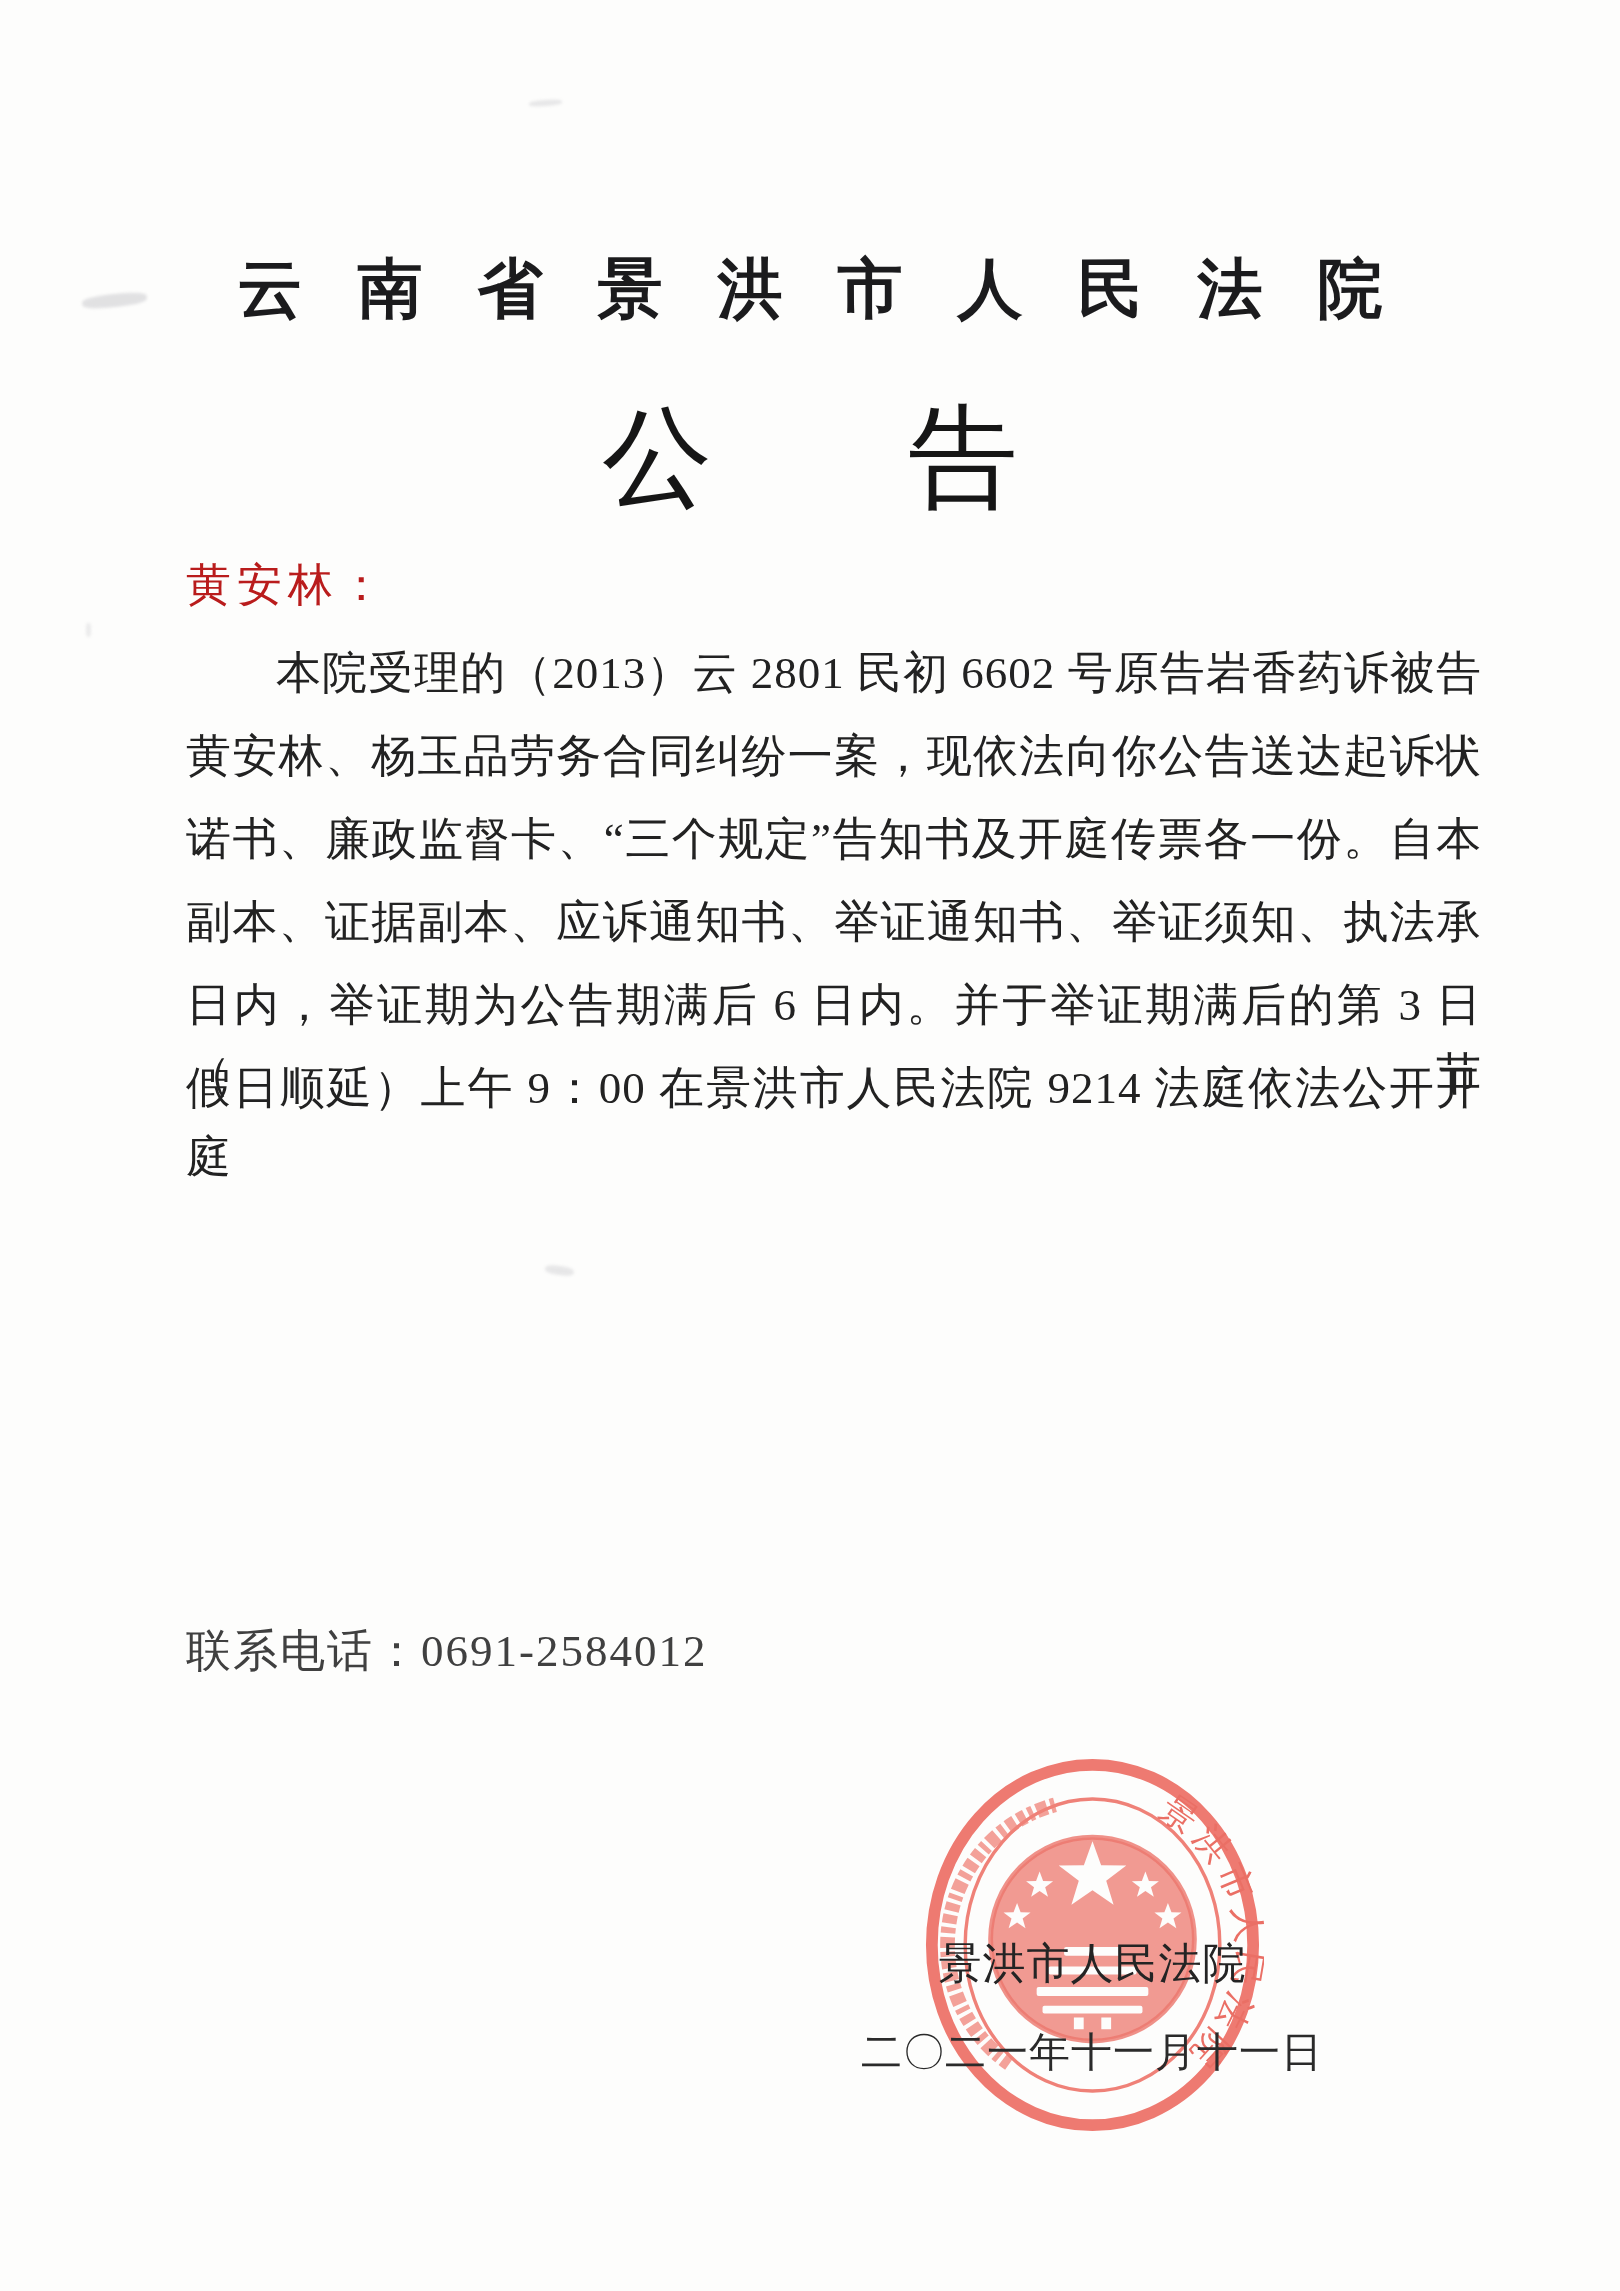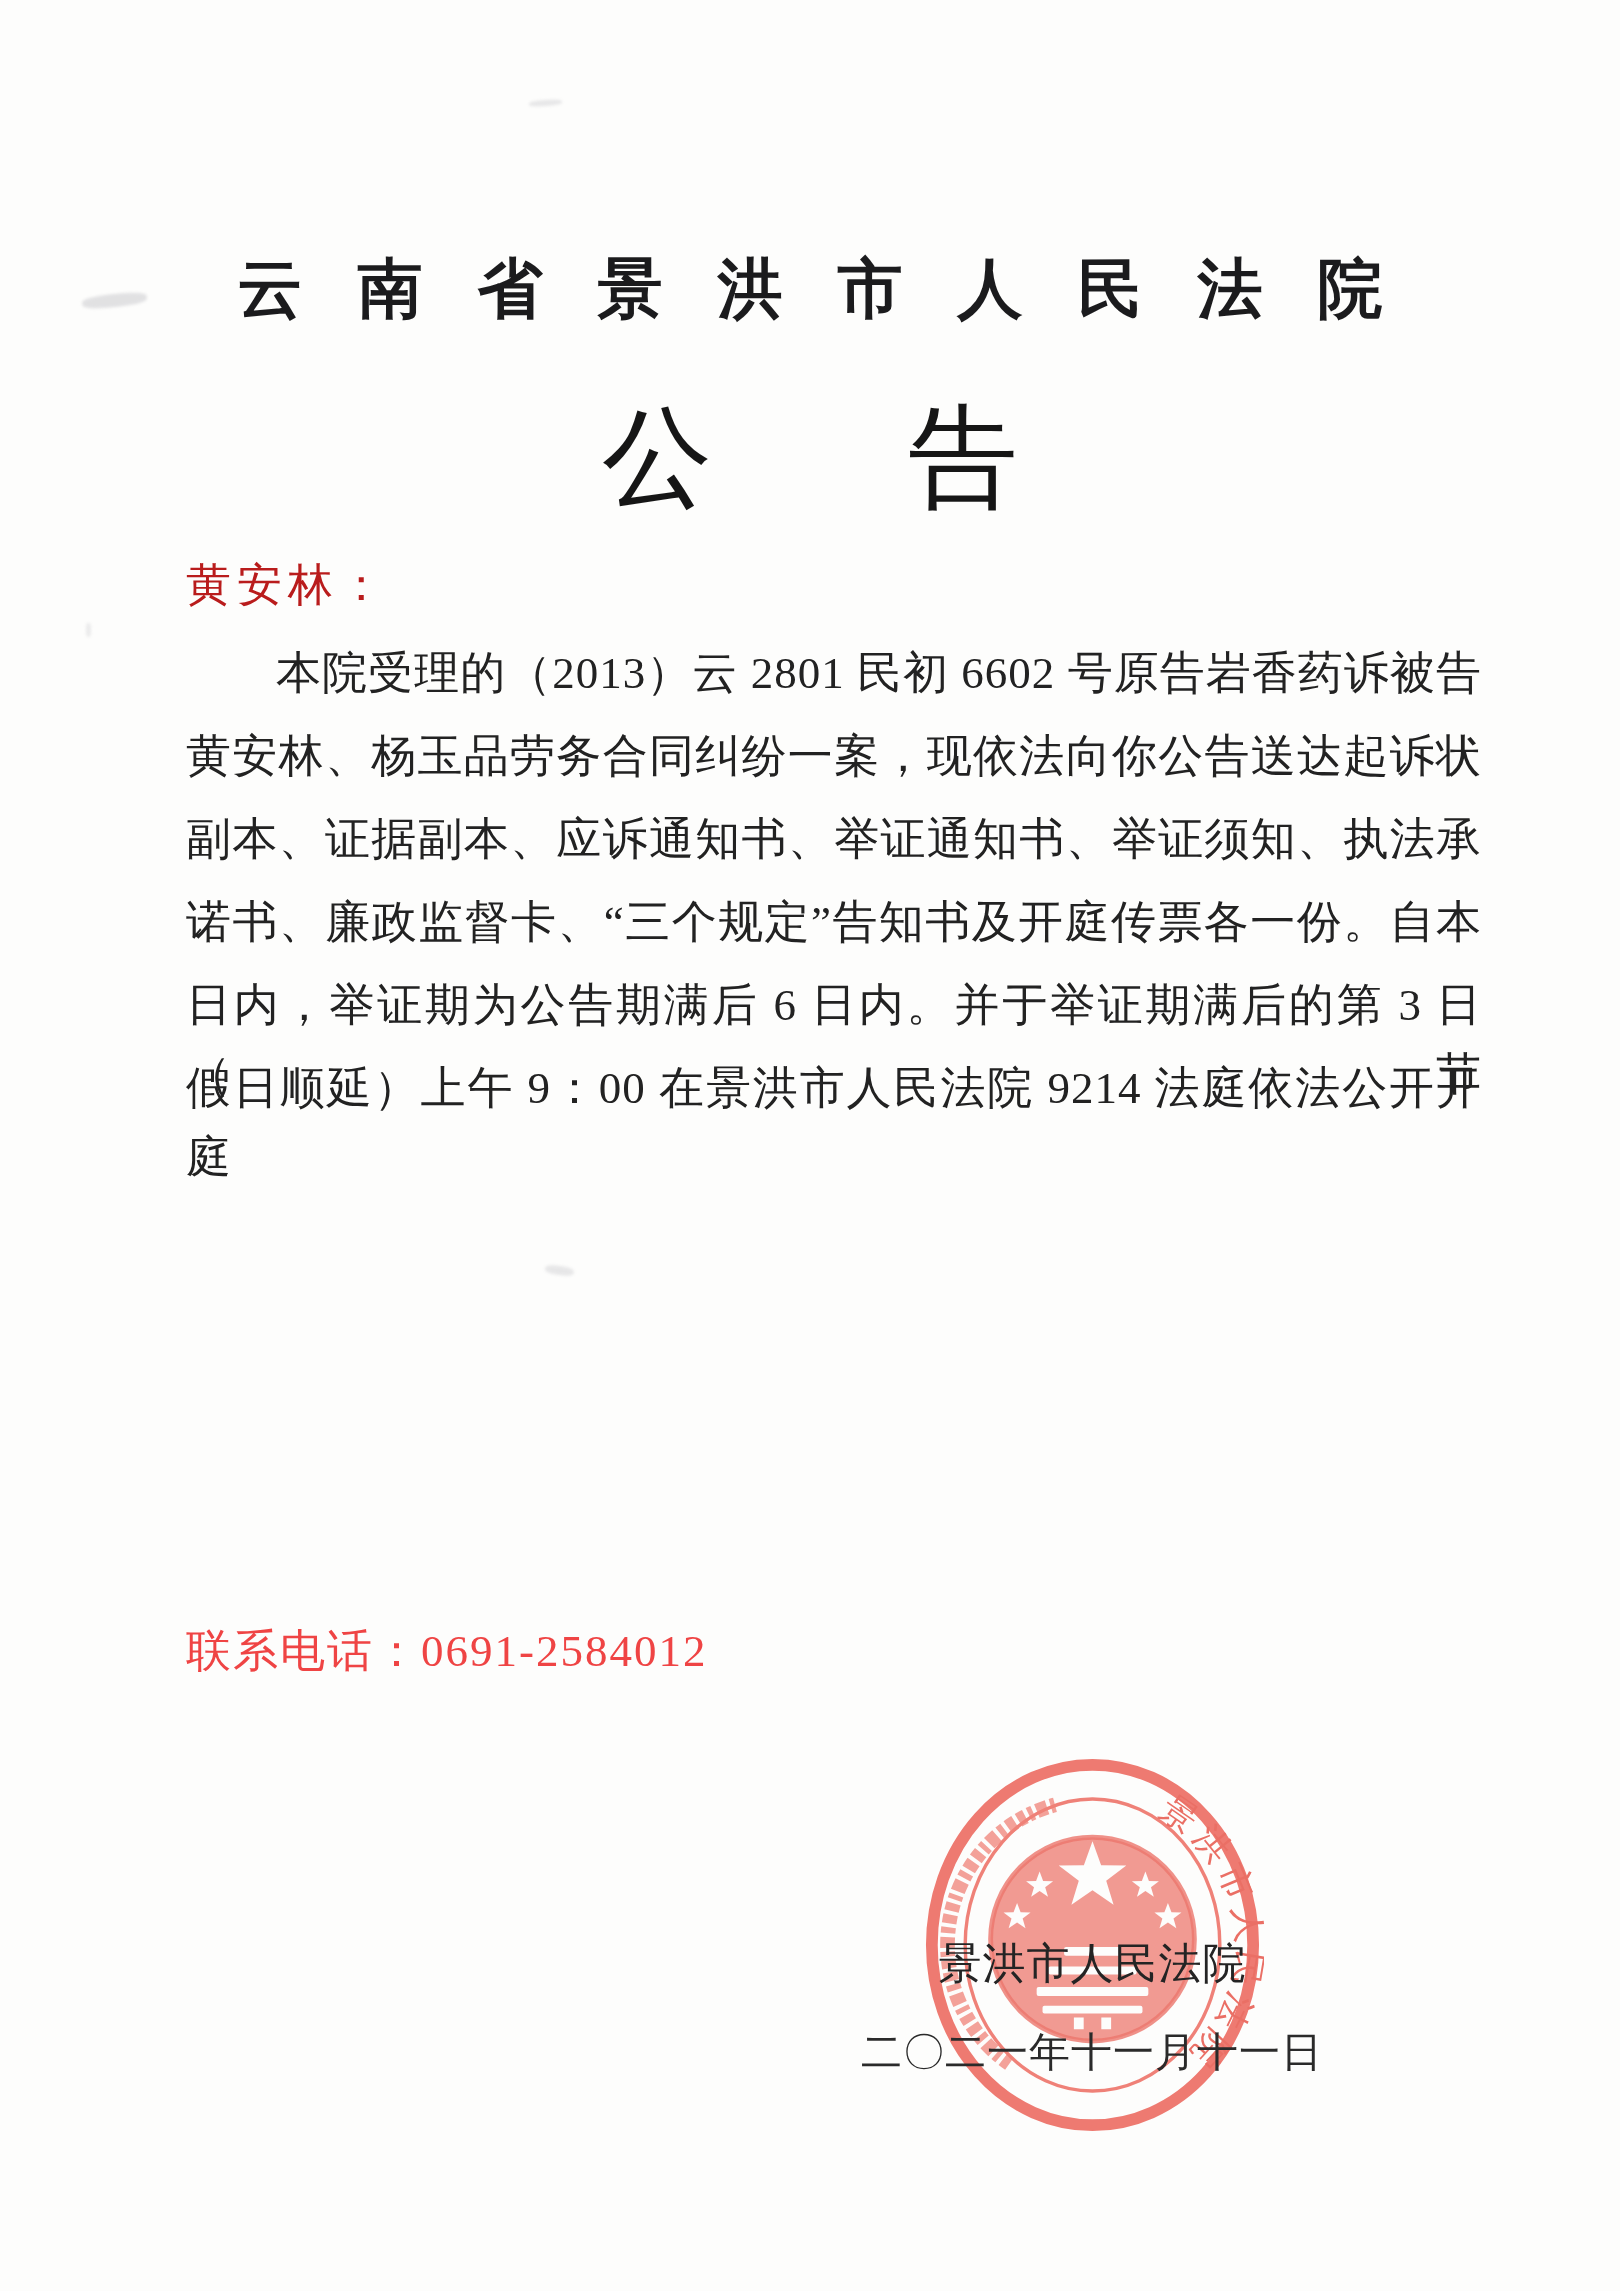--- a/index.html
+++ b/index.html
@@ -37,21 +37,21 @@
   .bline{height:83px;line-height:69px;white-space:nowrap;}
   .j{text-align:justify;text-align-last:justify;text-justify:inter-ideograph;white-space:normal;}
   .indent{text-indent:90px;}
   .handler{
     position:absolute;left:186px;top:1537px;
     font-size:45px;color:#1e1e1e;letter-spacing:2px;
   }
   .handler-name{margin-left:86px;}
   .phone{
     position:absolute;left:186px;top:1621px;
-    font-size:45px;color:#ef4444;letter-spacing:2px;
+    font-size:45px;color:#404040;letter-spacing:2px;
   }
   
   .seal-area{position:absolute;left:921px;top:1753px;width:343px;height:384px;}
   .seal-area svg{position:absolute;left:0;top:0;}
   .seal-court-name{
     position:absolute;left:0;top:182px;width:343px;
     text-align:center;font-size:43px;color:#242424;
     letter-spacing:1px;z-index:3;white-space:nowrap;
   }
   .seal-date{
@@ -92,22 +92,22 @@
   <div class="notice-heading char-spread">
       <span>公</span>
       <span>告</span>
     </div>
 
   <div class="salutation">黄安林：</div>
 
   <div class="para">
     <div class="bline j indent">本院受理的（2013）云 2801 民初 6602 号原告岩香药诉被告</div>
     <div class="bline j">黄安林、杨玉品劳务合同纠纷一案，现依法向你公告送达起诉状</div>
+    <div class="bline j">诺书、廉政监督卡、“三个规定”告知书及开庭传票各一份。自本</div>
     <div class="bline j">副本、证据副本、应诉通知书、举证通知书、举证须知、执法承</div>
-    <div class="bline j">诺书、廉政监督卡、“三个规定”告知书及开庭传票各一份。自本</div>
     <div class="bline j">日内，举证期为公告期满后 6 日内。并于举证期满后的第 3 日（节</div>
     <div class="bline j">假日顺延）上午 9：00 在景洪市人民法院 9214 法庭依法公开开庭</div>
   </div>
 
 
   <div class="phone">联系电话：0691-2584012</div>
 
   <div class="seal-area">
     <svg width="343" height="384" viewBox="0 0 350 392">
       <g opacity="0.88">

